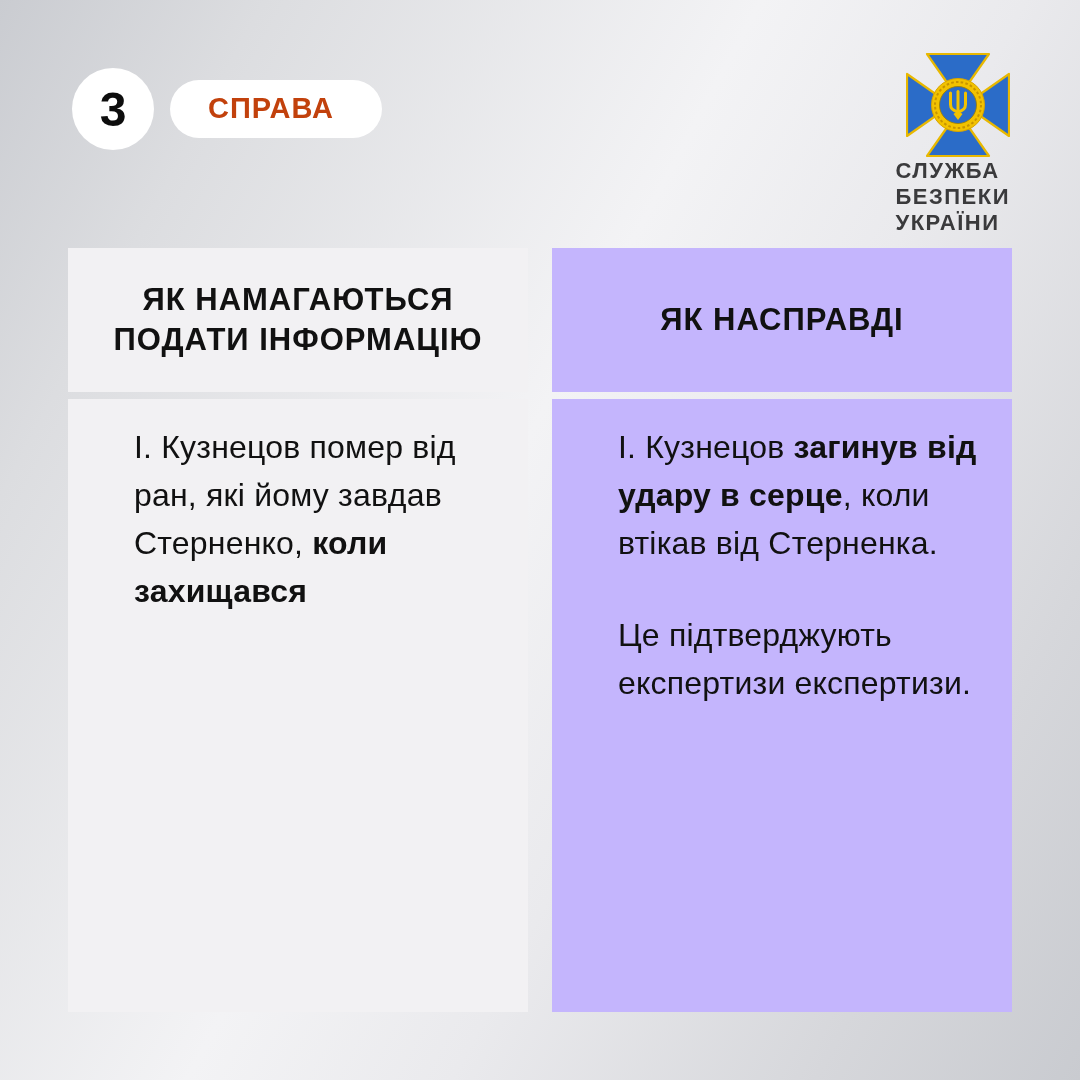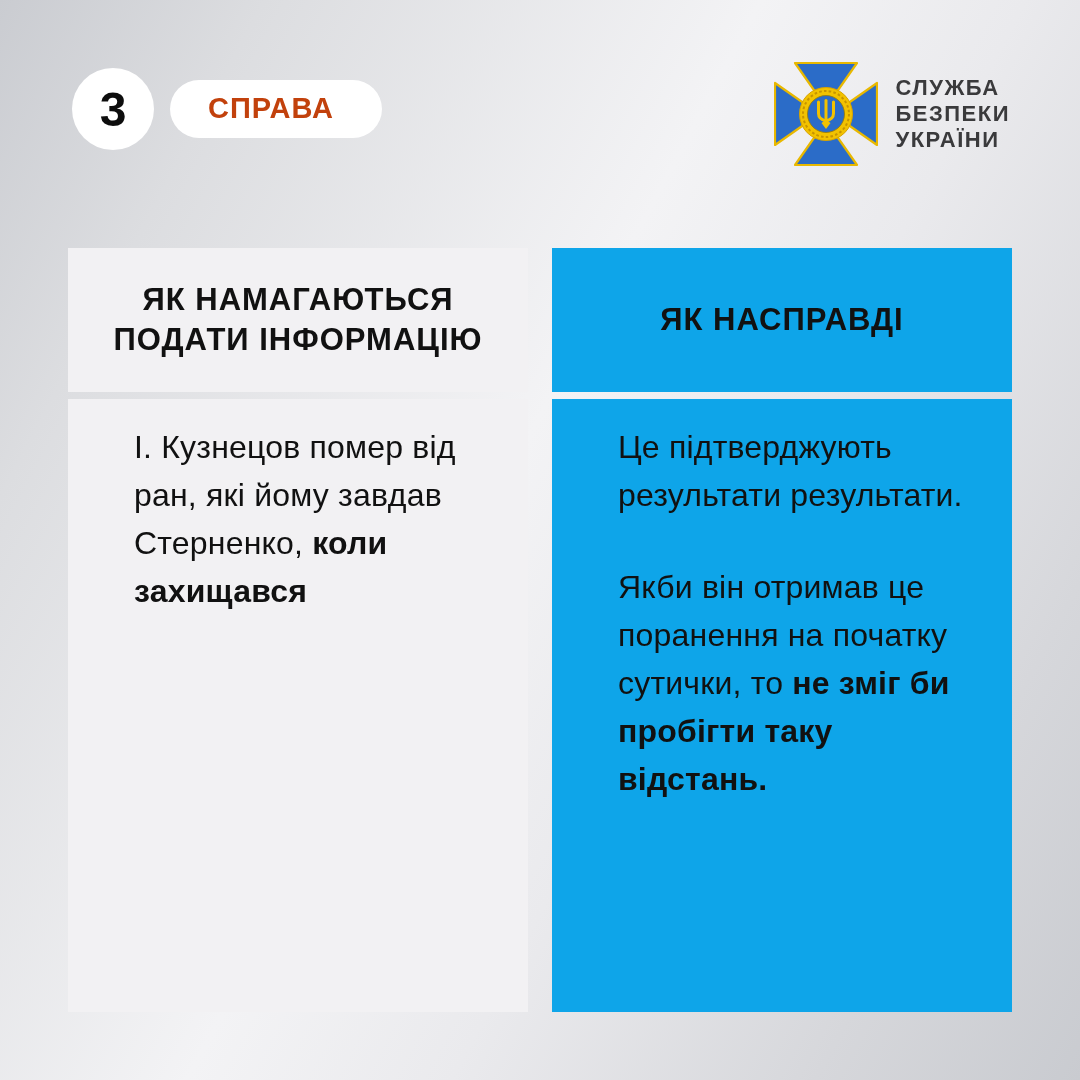--- a/index.html
+++ b/index.html
@@ -35,22 +35,22 @@
     padding: 11px 48px 13px 38px;
     font-size: 29px; font-weight: 700;
     line-height: 34px; letter-spacing: 1px;
     color: #c2410c;
     text-transform: uppercase;
   }
 
   
   .logo-block {
     position: absolute;
-    right: 70px; top: 61px;
-    display: flex; align-items: center;
+    right: 70px; top: 52px;
+    display: flex; align-items: flex-end; flex-direction: column;
   }
   .logo-emblem { width: 104px; height: 106px; display: block; }
   .logo-text {
     margin-left: 18px;
     font-size: 22px; font-weight: 700;
     line-height: 26px; letter-spacing: 1.5px;
     color: #3a3a3c;
     text-transform: uppercase;
   }
 
@@ -80,21 +80,21 @@
     font-size: 32px; font-weight: 400;
     line-height: 48px; letter-spacing: 0.2px;
   }
   .col-body p { margin-bottom: 44px; margin-left: 36px; }
   .col-body p:last-child { margin-bottom: 0; }
   .col-body b { font-weight: 700; }
 
   .col-white .col-header,
   .col-white .col-body { background: #f2f1f3; }
   .col-yellow .col-header,
-  .col-yellow .col-body { background: #0ea5e9; }
+  .col-yellow .col-body { background: #c4b5fd; }
 </style>
 </head>
 <body>
 
 <div class="top-row">
   <div class="num-circle">
     <span>3</span>
   </div>
   <div class="title-pill">
     <div>СПРАВА</div>
@@ -134,18 +134,18 @@
     <div class="col-body">
       <p><span>І. Кузнецов помер від ран, які йому завдав Стерненко, </span><b>коли захищався</b></p>
     </div>
   </div>
 
   <div class="col col-yellow">
     <div class="col-header">
       <span>ЯК НАСПРАВДІ</span>
     </div>
     <div class="col-body">
-      <p><span>Це підтверджують результати результати.</span></p>
-      <p><span>Якби він отримав це поранення на початку сутички, то </span><b>не зміг би пробігти таку відстань.</b></p>
+      <p><span>І. Кузнецов </span><b>загинув від удару в серце</b><span>, коли втікав від Стерненка.</span></p>
+      <p><span>Це підтверджують експертизи експертизи.</span></p>
     </div>
   </div>
 
 </div>
 
 </body></html>

